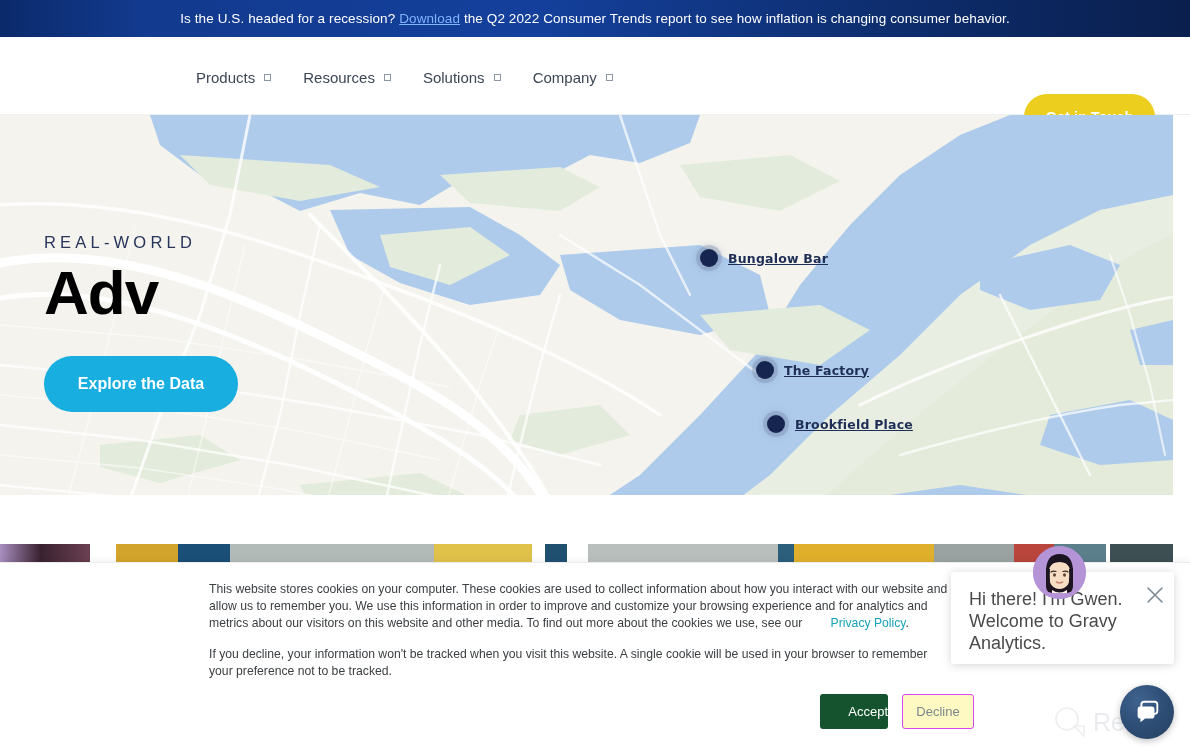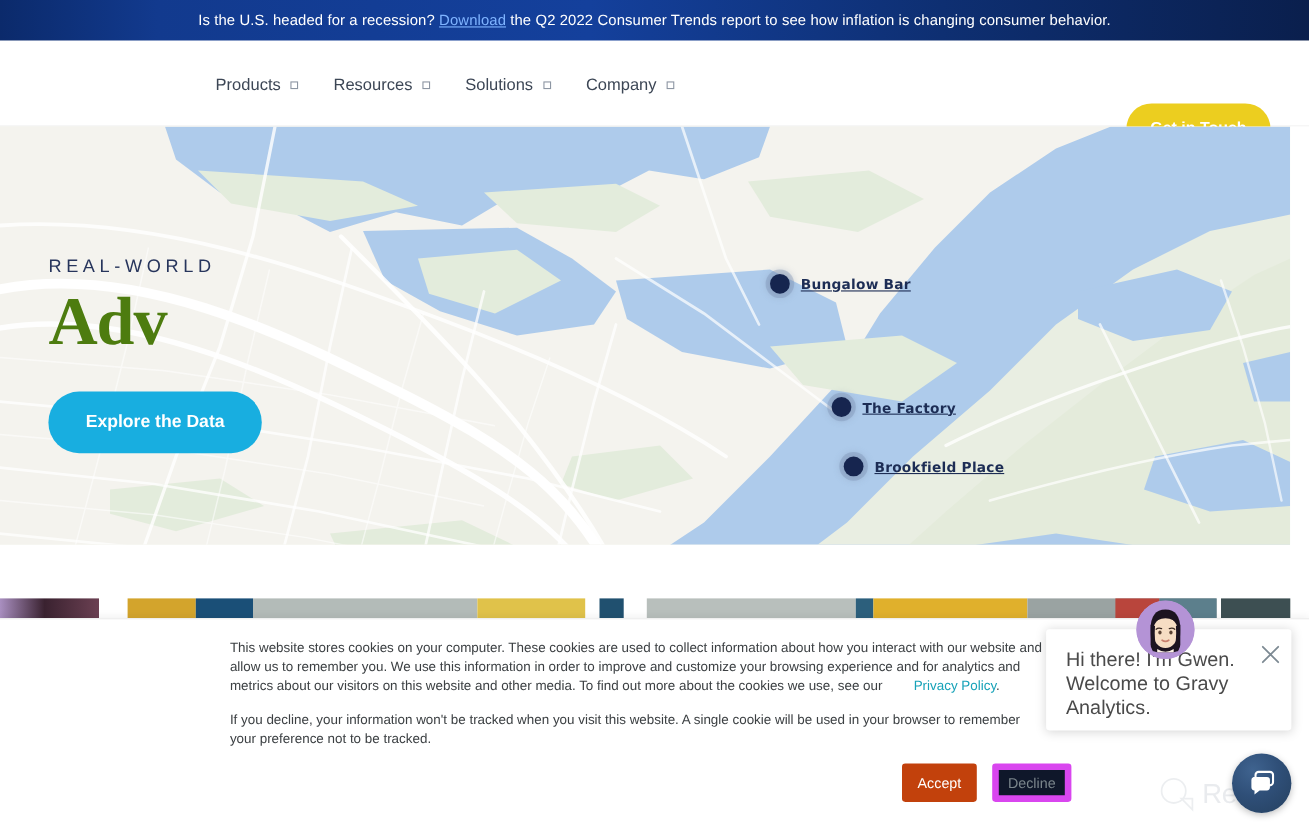--- a/index.html
+++ b/index.html
@@ -74,22 +74,22 @@
     position:absolute; top:115px; left:1173px; width:17px; height:413px; background:#fff;
   }
   .map-svg { position: absolute; top: 0; left: 0; width: 1173px; height: 413px; display:block; }
 
   .hero-copy { position: absolute; left: 44px; top: 118px; z-index: 5; }
   .kicker {
     font-size: 16.5px; letter-spacing: 4.2px; color: #27355c; font-weight: 500;
     margin-bottom: 8px;
   }
   .headline {
-    font-size: 62px; line-height: 66px; font-weight: 700; color: #4d7c0f;
-    letter-spacing: -1px; font-family: Liberation Serif, serif;
+    font-size: 62px; line-height: 66px; font-weight: 700; color: #000000;
+    letter-spacing: -1px; font-family: Liberation Sans, sans-serif;
   }
   .hero-btn {
     margin-top: 30px; width: 194px; height: 56px; border-radius: 28px;
     background: #18aee0; color: #ffffff; border: none; cursor: pointer;
     font-size: 16px; font-weight: 600; display: flex; align-items: center; justify-content: center;
     font-family: "Liberation Sans", sans-serif;
   }
 
   
   .marker { position: absolute; display: flex; align-items: center; z-index: 4; cursor: pointer; }
@@ -117,25 +117,25 @@
     box-shadow: 0 -2px 7px rgba(0,0,0,.055);
   }
   .cookie-text-block { position: absolute; left: 209px; top: 18px; width: 744px; }
   .cookie-p {
     font-size: 12.2px; line-height: 17.2px; color: #3c4043; font-family: "Liberation Sans", sans-serif;
   }
   .cookie-p + .cookie-p { margin-top: 13px; }
   .cookie-link { color: #17a2b8; text-decoration: none; cursor: pointer; margin-left: 25px; }
   .cookie-actions { position: absolute; right: 216px; top: 131px; display: flex; gap: 14px; }
   .btn-accept {
-    width: 68px; height: 35px; background: #c2410c; color: #fff; border: none; border-radius: 3px;
-    font-size: 13px; cursor: pointer; font-family: "Liberation Sans", sans-serif;
+    width: 68px; height: 35px; background: #14532d; color: #fff; border: none; border-radius: 3px;
+    font-size: 13px; cursor: pointer; font-family: "Liberation Sans", sans-serif; text-align: right;
   }
   .btn-decline {
-    width: 72px; height: 35px; background: #0f172a; color: #7b868c; border: 6px solid #d946ef; border-radius: 3px;
+    width: 72px; height: 35px; background: #fef9c3; color: #7b868c; border: 1px solid #d946ef; border-radius: 3px;
     font-size: 13px; cursor: pointer; font-family: "Liberation Sans", sans-serif;
   }
 
   
   .chat-popup {
     position: absolute; left: 951px; top: 572px; width: 223px; height: 92px;
     background: #ffffff; border-radius: 3px; box-shadow: 0 1px 10px rgba(0,0,0,.17);
     z-index: 20;
   }
   .chat-avatar {

